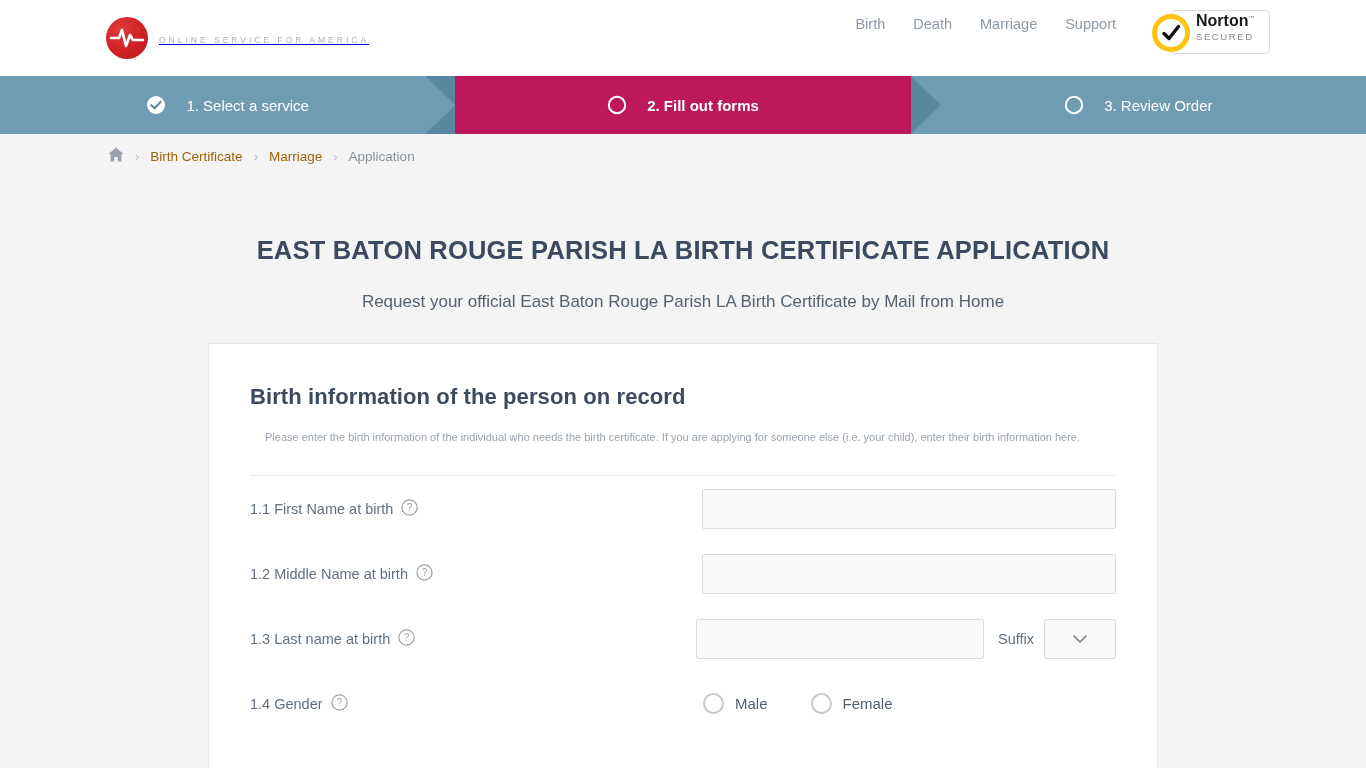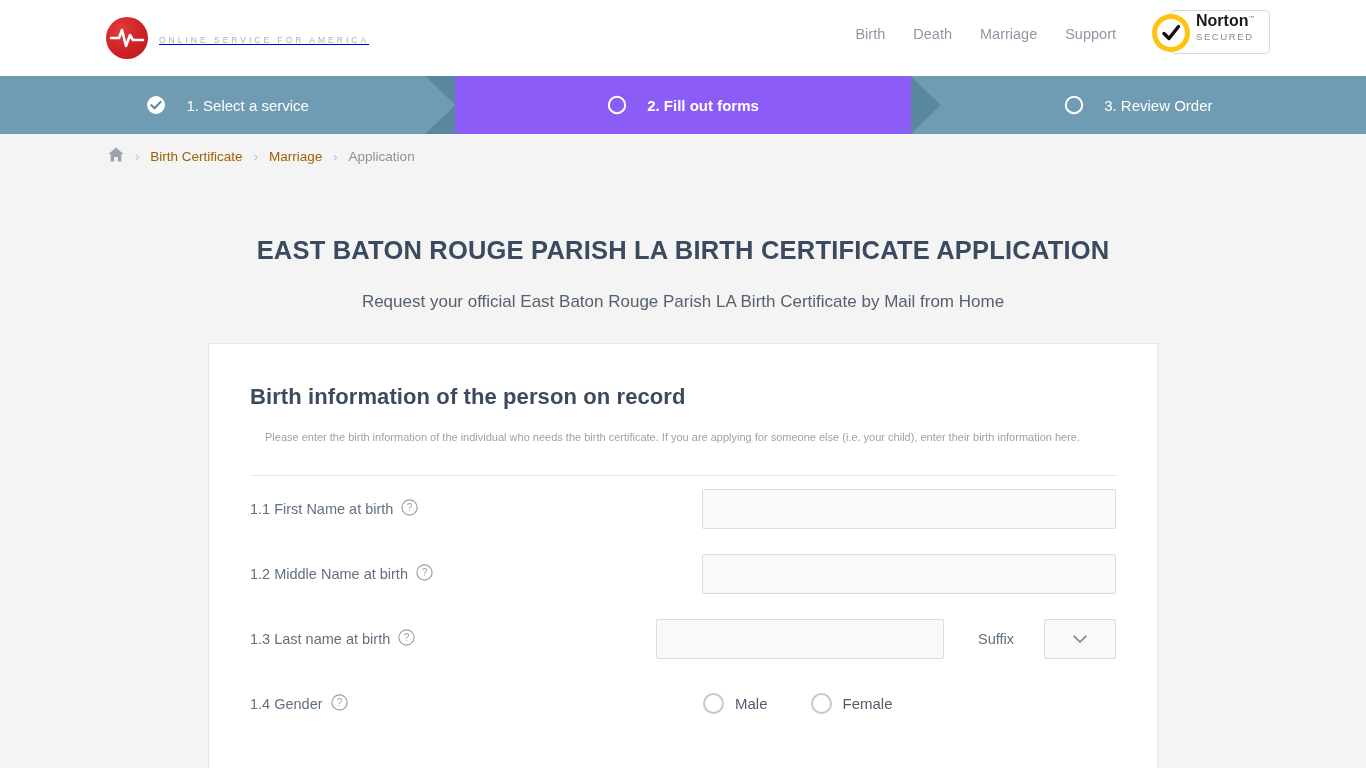--- a/index.html
+++ b/index.html
@@ -32,21 +32,21 @@
   .brand-text { display: flex; flex-direction: column; line-height: 1; }
   .brand-title { font-size: 28px; font-weight: bold; letter-spacing: .2px; white-space: nowrap; }
   .brand-title .w1 { color: #17416b; }
   .brand-title .w2 { color: #2d6b87; font-weight: normal; }
   .brand-sub {
     font-size: 8.5px; color: #a9b0b6; letter-spacing: 3.0px;
     margin-top: 5px; margin-left: 2px; white-space: nowrap;
   }
 
   .main-nav {
-    position: absolute; right: 250px; top: 26px;
+    position: absolute; right: 250px; top: 16px;
     display: flex; gap: 28px; align-items: center;
   }
   .main-nav a {
     color: #8d98a3; font-size: 14.5px; text-decoration: none; white-space: nowrap;
   }
 
   
   .norton {
     position: absolute; right: 96px; top: 8px;
     width: 120px; height: 62px;
@@ -80,21 +80,21 @@
 
   
   .stepper {
     height: 58px; background: #6f9cb3; position: relative; display: flex;
   }
   .step {
     position: relative; flex: 1;
     display: flex; align-items: center; justify-content: center;
     gap: 20px; color: #ffffff; font-size: 15px; white-space: nowrap;
   }
-  .step.active { background: #8b5cf6; }
+  .step.active { background: #be185d; }
   .step.active .step-label { font-weight: bold; }
   .step.active::before,
   .step.active::after {
     content: ""; position: absolute; top: 0; width: 30px; height: 58px;
   }
   .step.active::before {
     left: -30px;
     background: #5a87a0;
     clip-path: polygon(0 0, 100% 0, 100% 100%, 0 100%, 100% 50%);
   }
@@ -146,21 +146,21 @@
   .divider { height: 1px; background: #e8e8e8; margin: 29px 0 0 0; }
 
   
   .form-row {
     display: flex; align-items: center; min-height: 65px;
   }
   .form-row .label-col {
     width: 453px; display: flex; align-items: center; gap: 8px;
     font-size: 14.5px; color: #62707f;
   }
-  .form-row .field-col { flex: 1; display: flex; align-items: center; gap: 20px; }
+  .form-row .field-col { flex: 1; display: flex; align-items: center; }
   .q-icon { display: block; flex: 0 0 auto; }
 
   .txt-input {
     height: 40px; background: #f9f9f9; border: 1px solid #dcdcdc;
     border-radius: 2px; width: 414px;
   }
   .txt-input.short { width: 288px; }
   .suffix-label { font-size: 14.5px; color: #62707f; margin: 0 10px 0 14px; }
   .select-box {
     width: 72px; height: 40px; background: #f9f9f9; border: 1px solid #dcdcdc;

